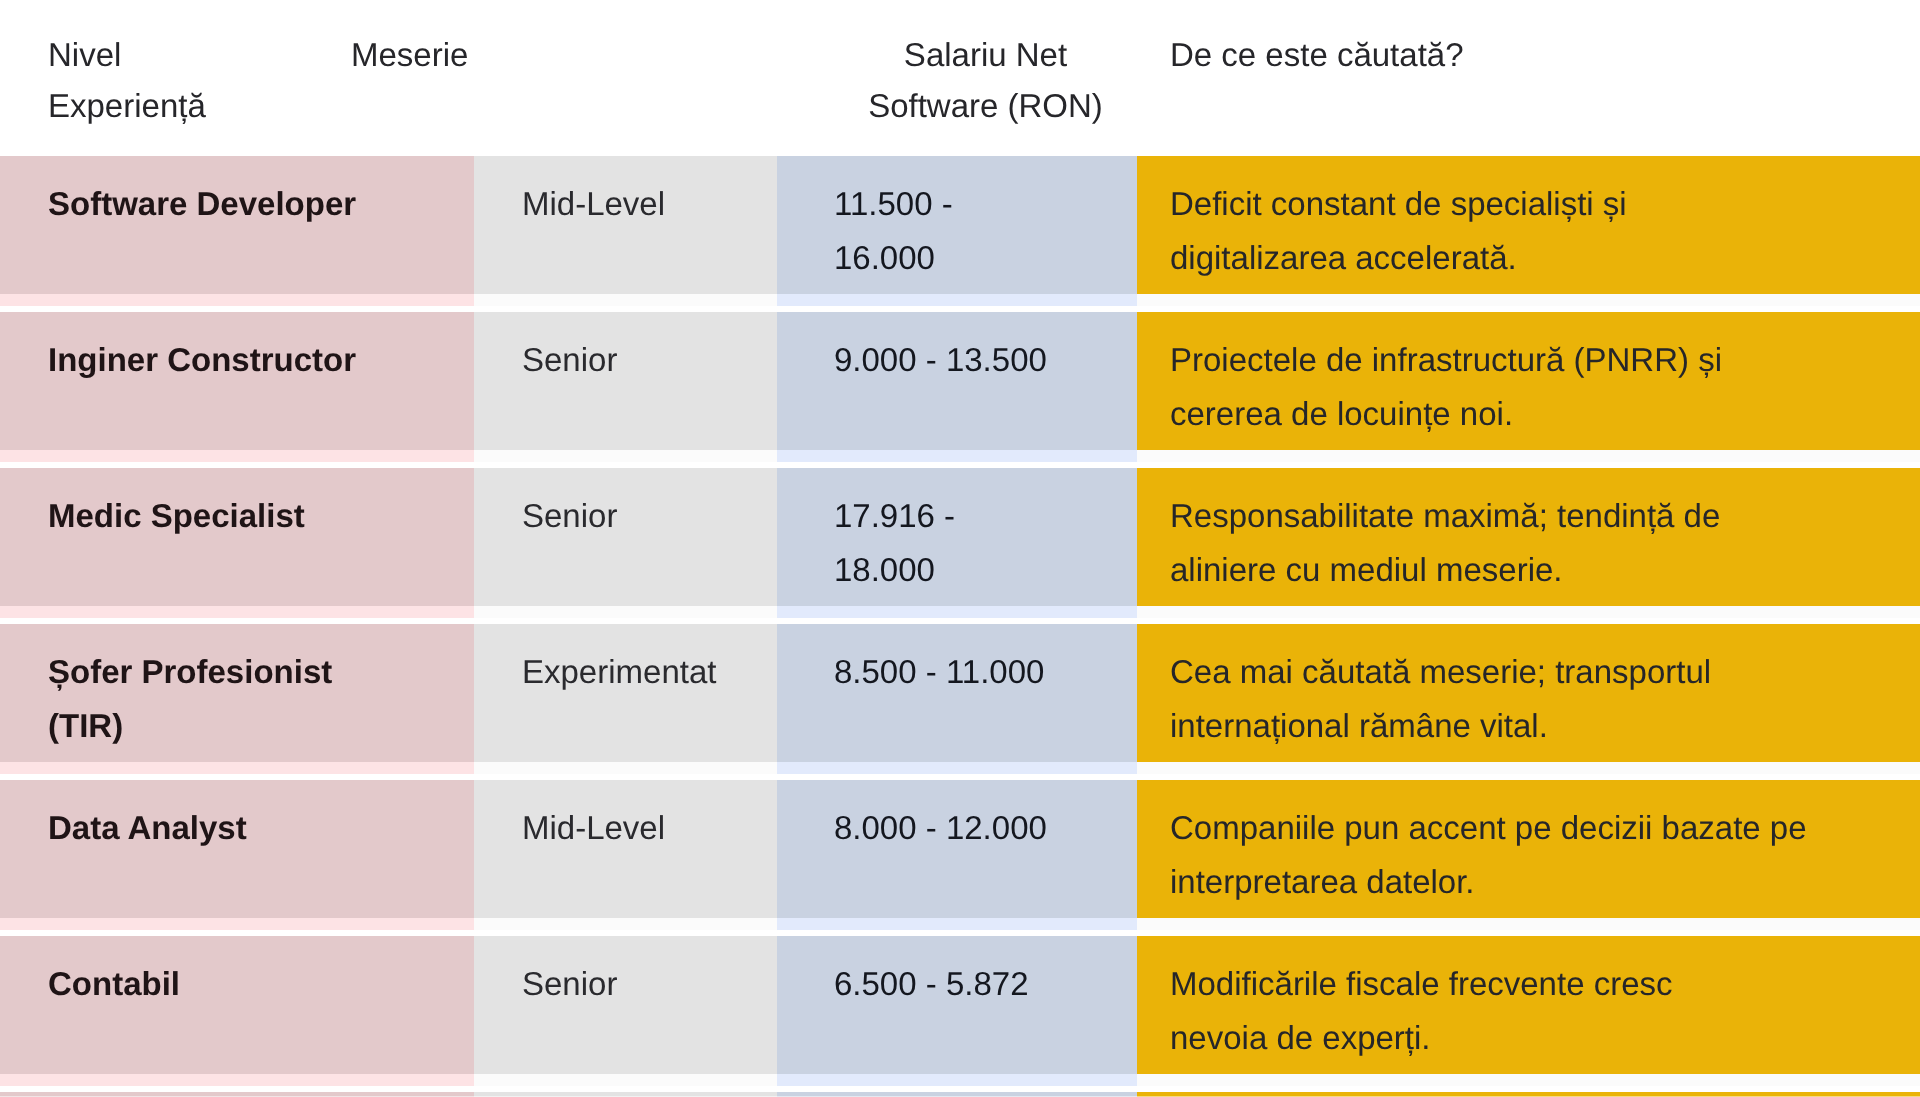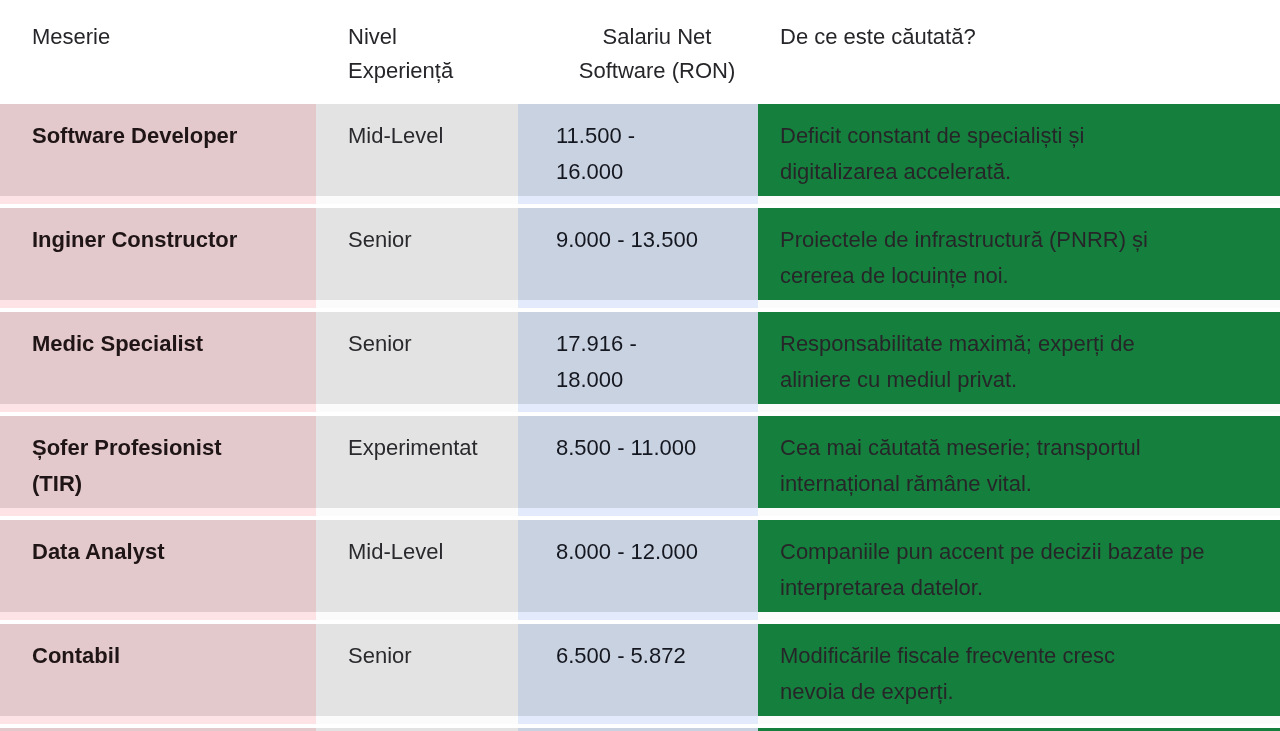--- a/index.html
+++ b/index.html
@@ -54,38 +54,38 @@
       left: 0; right: 0; bottom: 0;
       height: 8px;
     }
     
     .row .c1 .inner { background: #e3c9cb; padding-left: 32px; padding-right: 14px; font-weight: bold; color: #1f1416; }
     .row .c1 .gap { background: #fde3e5; }
     .row .c2 .inner { background: #e3e3e3; padding-left: 32px; color: #2a2a2e; }
     .row .c2 .gap { background: #fbfbfb; }
     .row .c3 .inner { background: #c9d2e1; padding-left: 38px; padding-right: 10px; font-weight: normal; color: #14171f; }
     .row .c3 .gap { background: #e2eafc; }
-    .row .c4 .inner { background: #15803d; padding-left: 22px; padding-right: 60px; color: #262629; }
+    .row .c4 .inner { background: #eab308; padding-left: 22px; padding-right: 60px; color: #262629; }
     .row .c4 .gap { background: #fbfbfb; }
     .row.last .cell { height: 40px; }
     .row.last .cell .inner { height: 40px; }
   </style>
 </head>
 <body>
 
 <div class="table">
 
   <div class="header">
-    <div class="cell c1">
-      <span>Meserie</span>
-    </div>
     <div class="cell c2">
       <div>Nivel</div>
       <div>Experiență</div>
     </div>
+    <div class="cell c1">
+      <span>Meserie</span>
+    </div>
     <div class="cell c3">
       <div>Salariu Net</div>
       <div>Software (RON)</div>
     </div>
     <div class="cell c4">
       <span>De ce este căutată?</span>
     </div>
   </div>
 
   <div class="row">
@@ -133,21 +133,21 @@
       </div>
     <div class="cell c2">
         <div class="inner">Senior</div>
         <div class="gap"></div>
       </div>
     <div class="cell c3">
         <div class="inner" style="padding-right:80px">17.916 - 18.000</div>
         <div class="gap"></div>
       </div>
     <div class="cell c4">
-        <div class="inner" style="padding-right:70px">Responsabilitate maximă; experți de aliniere cu mediul privat.</div>
+        <div class="inner" style="padding-right:70px">Responsabilitate maximă; tendință de aliniere cu mediul meserie.</div>
         <div class="gap"></div>
       </div>
   </div>
 
   <div class="row">
     <div class="cell c1">
         <div class="inner" style="padding-right:60px">Șofer Profesionist (TIR)</div>
         <div class="gap"></div>
       </div>
     <div class="cell c2">

